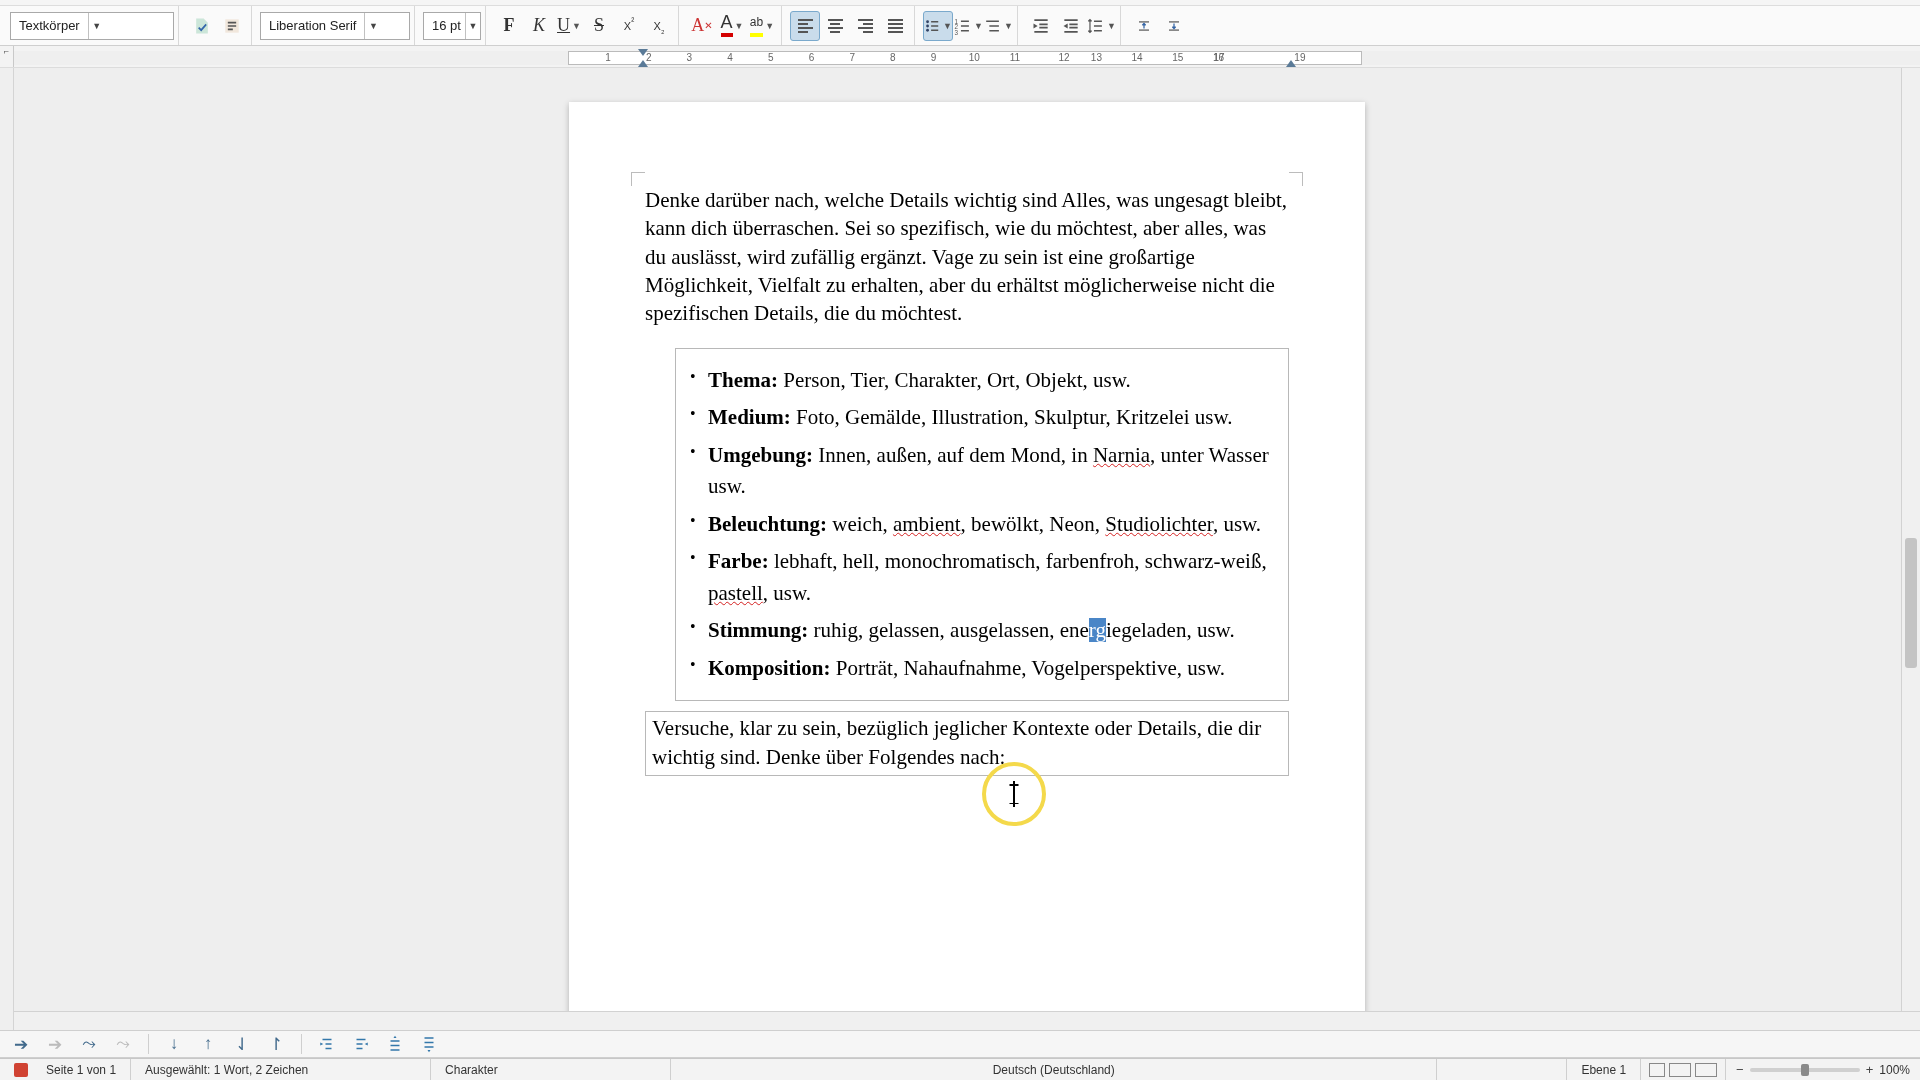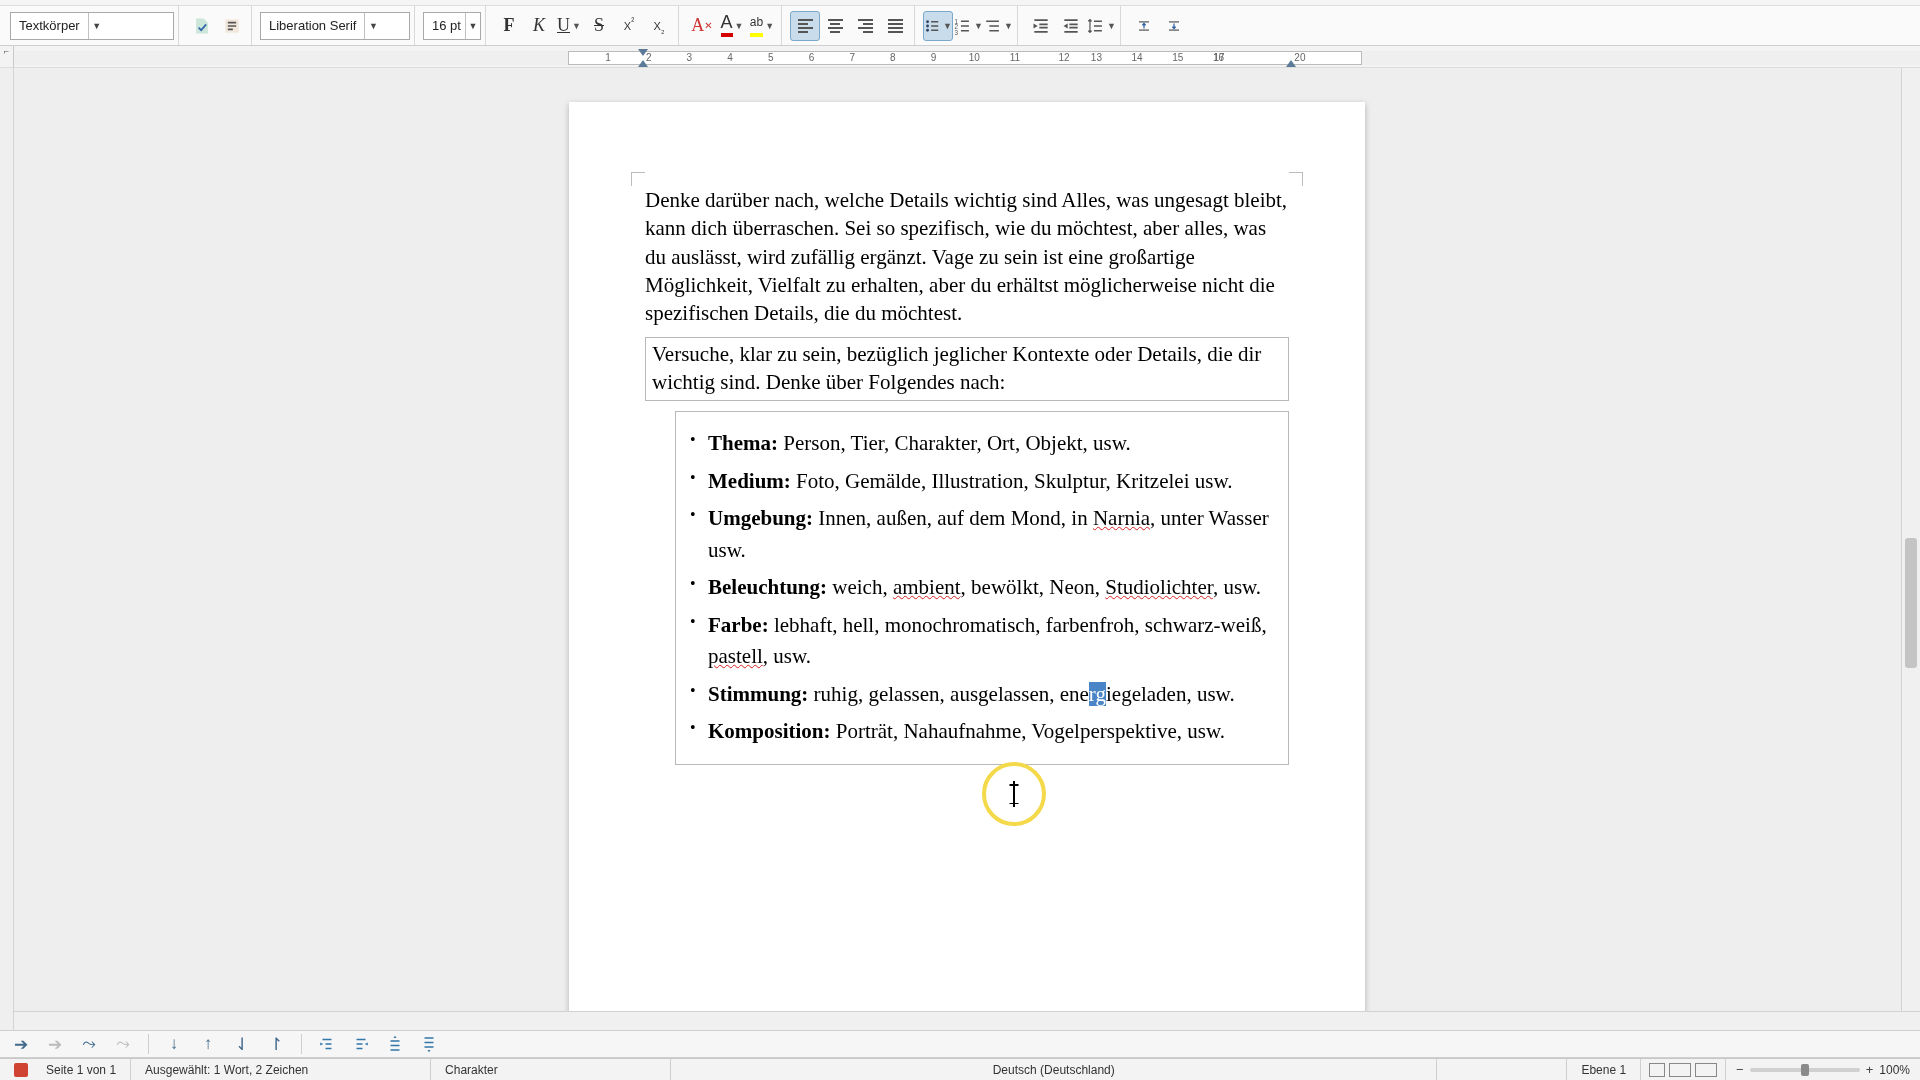--- a/index.html
+++ b/index.html
@@ -44,21 +44,21 @@
   .ruler-marker.bot{top:14px;border-left:5px solid transparent;border-right:5px solid transparent;border-bottom:7px solid #5a7a97}
 
   
   .workspace{position:absolute;top:68px;bottom:50px;left:0;right:0;display:flex;background:#eee}
   .vruler{width:14px;background:#efefef;border-right:1px solid #d4d4d4}
   .doc-scroll{flex:1;position:relative;overflow:hidden;background:#eee}
   .page{position:absolute;left:50%;transform:translateX(-50%);top:34px;width:796px;min-height:1050px;background:#fff;box-shadow:0 2px 6px rgba(0,0,0,.25);padding:84px 76px 60px 76px;font-family:"Liberation Serif","Times New Roman",serif;font-size:21px;color:#000;line-height:1.35}
   .page .corner{position:absolute;width:14px;height:14px}
   .page .corner.tl{top:70px;left:62px;border-left:1px solid #bcbcbc;border-top:1px solid #bcbcbc}
   .page .corner.tr{top:70px;right:62px;border-right:1px solid #bcbcbc;border-top:1px solid #bcbcbc}
-  .page p{margin:0 0 9px 0}
+  .page p{margin:0 0 20px 0}
   .frame{border:1px solid #b8b8b8;padding:2px 6px 4px 6px;margin-bottom:10px}
   .frame.list{padding:10px 12px 10px 12px}
   ul.bullets{list-style:none;margin:0;padding:0}
   ul.bullets li{position:relative;padding-left:20px;margin:6px 0;line-height:1.5}
   ul.bullets li::before{content:"•";position:absolute;left:2px;top:0;font-size:16px}
   .b{font-weight:700}
   .spell{text-decoration:underline;text-decoration-style:wavy;text-decoration-color:#d42020;text-decoration-thickness:1.3px}
   .sel{background:#4a86c7;color:#fff}
 
   .cursor-ring{position:absolute;width:64px;height:64px;border:4px solid #f4d94b;border-radius:50%;display:flex;align-items:center;justify-content:center;pointer-events:none}
@@ -272,48 +272,48 @@
       <span class="ruler-num" style="left: 878.9px;">8</span>
       <span class="ruler-num" style="left: 919.6px;">9</span>
       <span class="ruler-num" style="left: 960.3px;">10</span>
       <span class="ruler-num" style="left: 1001px;">11</span>
       <span class="ruler-num" style="left: 1050px;">12</span>
       <span class="ruler-num" style="left: 1082.4px;">13</span>
       <span class="ruler-num" style="left: 1123.1px;">14</span>
       <span class="ruler-num" style="left: 1163.8px;">15</span>
       <span class="ruler-num" style="left: 1204.5px;">16</span>
       <span class="ruler-num" style="left: 1205px;">17</span>
-      <span class="ruler-num" style="left: 1285.9px;">20</span>
+      <span class="ruler-num" style="left: 1285.9px;">19</span>
     </div>
 </div>
 
 <div class="workspace">
   <div class="vruler"></div>
   <div class="doc-scroll">
 
     <div class="page">
       <div class="corner tl"></div>
       <div class="corner tr"></div>
 
       <p>Denke darüber nach, welche Details wichtig sind Alles, was ungesagt bleibt, kann dich überraschen. Sei so spezifisch, wie du möchtest, aber alles, was du auslässt, wird zufällig ergänzt. Vage zu sein ist eine großartige Möglichkeit, Vielfalt zu erhalten, aber du erhältst möglicherweise nicht die spezifischen Details, die du möchtest.</p>
-
-      <div class="frame">
-        <span>Versuche, klar zu sein, bezüglich jeglicher Kontexte oder Details, die dir wichtig sind. Denke über Folgendes nach:</span>
-      </div>
 
       <div class="frame list" style="margin-left:30px">
         <ul class="bullets">
           <li><span class="b">Thema:</span><span> Person, Tier, Charakter, Ort, Objekt, usw.</span></li>
           <li><span class="b">Medium:</span><span> Foto, Gemälde, Illustration, Skulptur, Kritzelei usw.</span></li>
           <li><span class="b">Umgebung:</span><span> Innen, außen, auf dem Mond, in </span><span class="spell">Narnia</span><span>, unter Wasser usw.</span></li>
           <li><span class="b">Beleuchtung:</span><span> weich, </span><span class="spell">ambient</span><span>, bewölkt, Neon, </span><span class="spell">Studiolichter</span><span>, usw.</span></li>
           <li><span class="b">Farbe:</span><span> lebhaft, hell, monochromatisch, farbenfroh, schwarz-weiß, </span><span class="spell">pastell</span><span>, usw.</span></li>
           <li><span class="b">Stimmung:</span><span> ruhig, gelassen, ausgelassen, ene</span><span class="sel">rg</span><span>iegeladen, usw.</span></li>
           <li><span class="b">Komposition:</span><span> Porträt, Nahaufnahme, Vogelperspektive, usw.</span></li>
         </ul>
+      </div>
+
+      <div class="frame">
+        <span>Versuche, klar zu sein, bezüglich jeglicher Kontexte oder Details, die dir wichtig sind. Denke über Folgendes nach:</span>
       </div>
 
       <div class="cursor-ring" style="left:413px;top:660px">
         <div class="ibeam"></div>
       </div>
     </div>
 
     <div class="vscroll">
       <div class="thumb" style="top:470px;height:130px"></div>
     </div>

